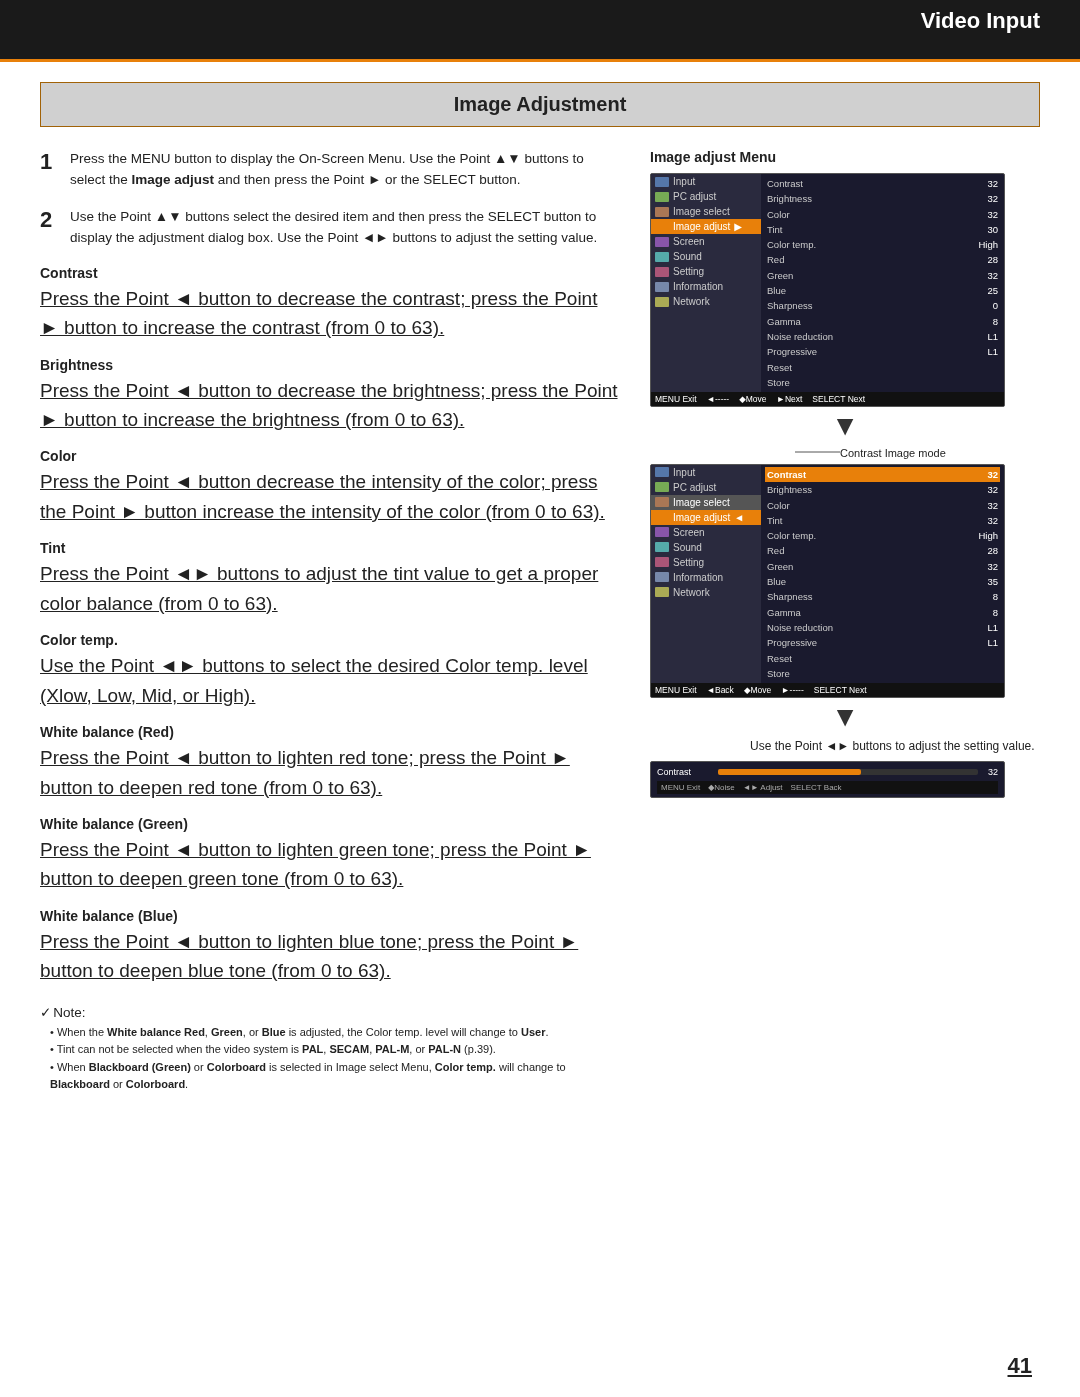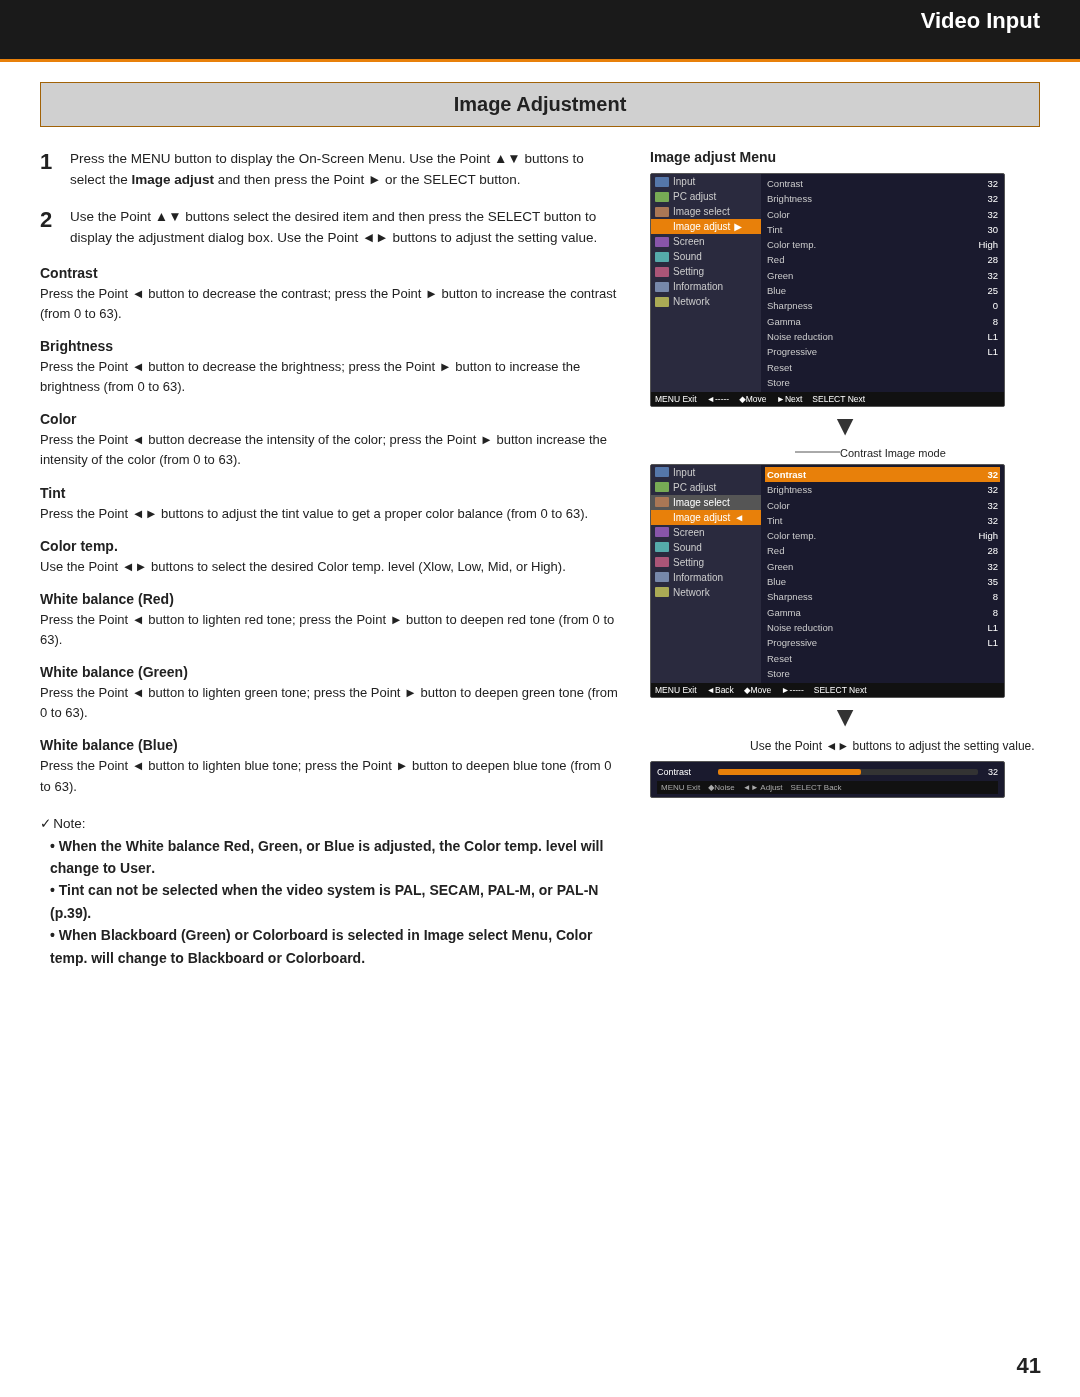--- a/index.html
+++ b/index.html
@@ -76,40 +76,40 @@
     
     .subsection {
       margin-bottom: 14px;
     }
     .subsection-title {
       font-weight: bold;
       font-size: 14px;
       margin-bottom: 3px;
     }
     .subsection-body {
-      font-size: 13px;
+      font-size: 19px;
       line-height: 1.55;
+      text-decoration: underline;
     }
 
     
     .note-section {
       margin-top: 18px;
     }
     .note-title {
       font-size: 13.5px;
       font-weight: normal;
       margin-bottom: 4px;
     }
     .note-title::before { content: "✓"; margin-right: 2px; }
     .note-list {
-      font-size: 14px;
+      font-size: 11px;
       line-height: 1.6;
       list-style: none;
       padding-left: 10px;
-      font-weight: bold;
     }
     .note-list li::before { content: "• "; }
 
     
     .image-menu-title {
       font-weight: bold;
       font-size: 14px;
       margin-bottom: 8px;
     }
 
@@ -269,24 +269,25 @@
       padding: 2px 4px;
       display: flex;
       gap: 8px;
       margin-top: 2px;
     }
 
     
     .page-number {
       position: absolute;
       bottom: 18px;
-      right: 39px;
+      right: 48px;
       font-size: 22px;
       font-weight: bold;
       color: #222;
+      text-decoration: underline;
     }
   </style>
 </head>
 <body>
 
 <div class="page-header">
   <span>Video Input</span>
 </div>
 
 <div class="content-wrapper">

